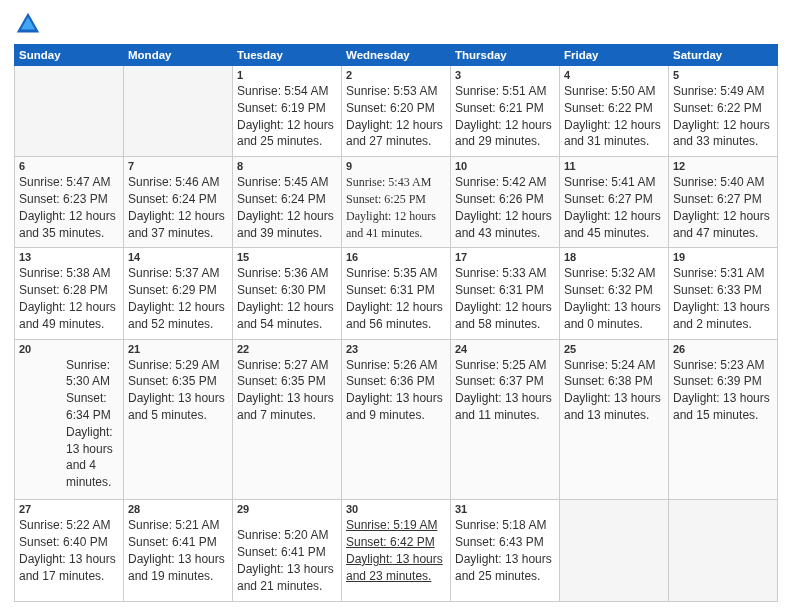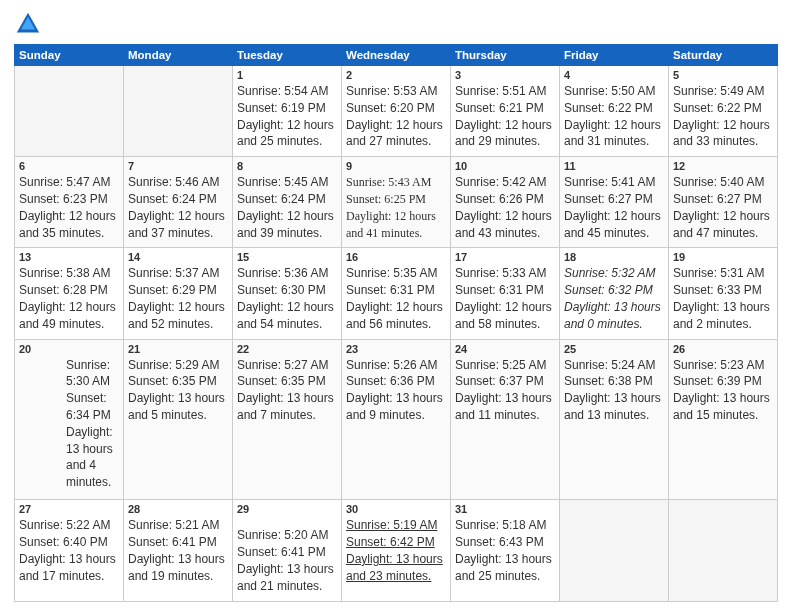--- a/index.html
+++ b/index.html
@@ -252,21 +252,21 @@
           </td>
           <td>
             <span class="day-num">17</span>
             <div class="day-info" style="white-space: pre-line;">Sunrise: 5:33 AM
 Sunset: 6:31 PM
 Daylight: 12 hours
 and 58 minutes.</div>
           </td>
           <td>
             <span class="day-num">18</span>
-            <div class="day-info" style="white-space: pre-line; font-style: italic;">Sunrise: 5:32 AM
+            <div class="day-info" style="white-space: pre-line;">Sunrise: 5:32 AM
 Sunset: 6:32 PM
 Daylight: 13 hours
 and 0 minutes.</div>
           </td>
           <td>
             <span class="day-num">19</span>
             <div class="day-info" style="white-space: pre-line;">Sunrise: 5:31 AM
 Sunset: 6:33 PM
 Daylight: 13 hours
 and 2 minutes.</div>

